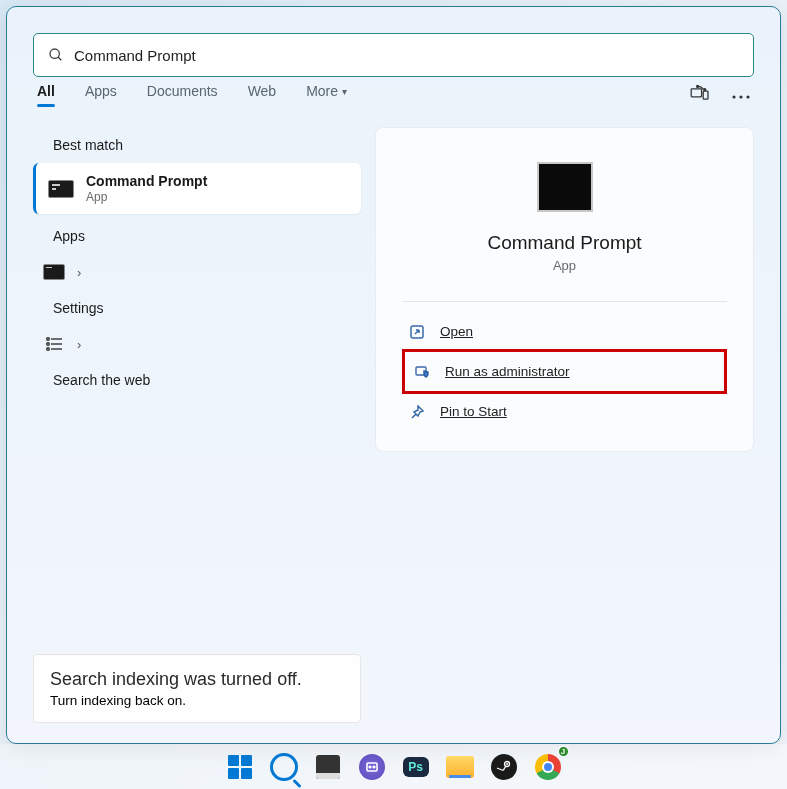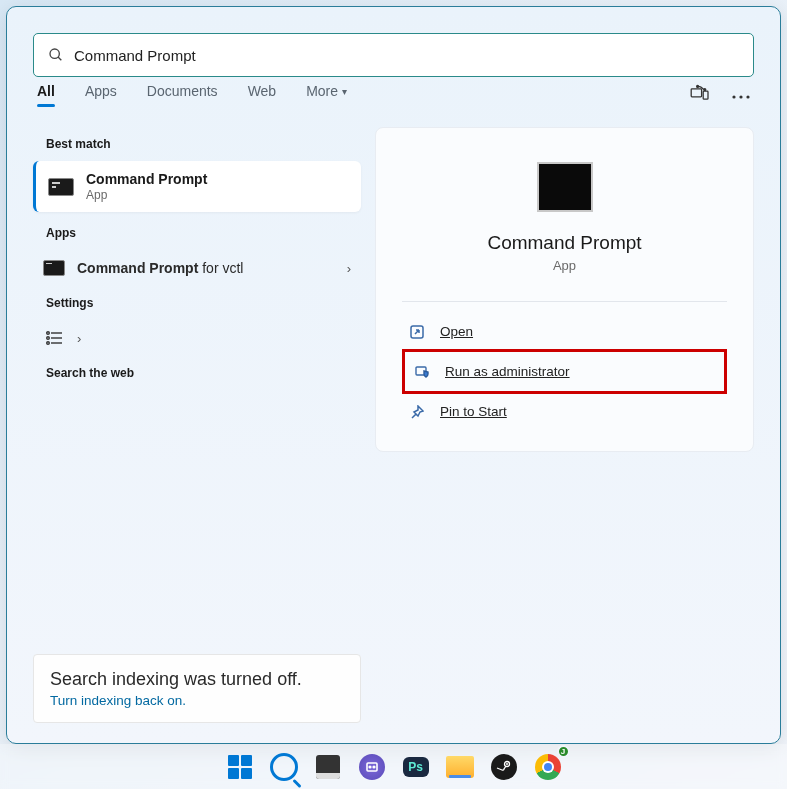--- a/index.html
+++ b/index.html
@@ -11,37 +11,37 @@
     .tabs-row { display: flex; align-items: center; margin-top: 6px; padding: 0 4px; }
     .tab { font-size: 14px; color: #5a6570; margin-right: 30px; cursor: pointer; padding-bottom: 6px; }
     .tab.active { color: #1a1a1a; font-weight: 600; position: relative; }
     .tab.active::after { content: ''; position: absolute; bottom: -2px; left: 0; width: 18px; height: 3px; background: #0078d4; border-radius: 2px; }
     .tab-more { display: flex; align-items: center; gap: 4px; }
     .chev { font-size: 10px; }
     .tabs-right { margin-left: auto; display: flex; gap: 22px; align-items: center; }
     .icon-btn { color: #333; cursor: pointer; }
     .main { display: flex; gap: 14px; margin-top: 22px; }
     .left-col { width: 328px; }
-    .section-h { font-size: 12px; font-weight: 700; color: #1a1a1a; margin: 10px 4px 10px 13px; }
+    .section-h { font-size: 14px; font-weight: 400; color: #1a1a1a; margin: 10px 4px 10px 20px; }
     .result-card { background: #fff; border-radius: 6px; padding: 10px 12px; display: flex; align-items: center; box-shadow: 0 1px 3px rgba(0,0,0,0.05); border-left: 3px solid #0078d4; margin-bottom: 14px; }
     .app-icon { width: 26px; height: 18px; background: #1a1a1a; border: 1px solid #888; border-radius: 2px; margin-right: 12px; position: relative; flex-shrink:0; }
     .app-icon::before { content: ''; position: absolute; top: 3px; left: 3px; width: 8px; height: 2px; background: #ccc; }
     .app-icon::after { content: ''; position: absolute; top: 7px; left: 3px; width: 4px; height: 2px; background: #ccc; }
     .result-title { font-size: 14px; font-weight: 600; color: #1a1a1a; }
     .result-sub { font-size: 12px; color: #6a6a6a; margin-top: 1px; }
     .list-item { display: flex; align-items: center; padding: 10px 10px; cursor: pointer; border-radius: 4px; margin: 2px 0; }
     .list-item .li-icon { width: 22px; height: 16px; margin-right: 12px; flex-shrink:0; }
     .list-item .li-text { flex: 1; font-size: 14px; color: #2a2a2a; }
     .list-item .chevr { color: #555; font-size: 13px; }
     .li-icon.cmd { background: #1a1a1a; border: 1px solid #888; border-radius: 2px; position: relative; height: 16px; }
     .li-icon.cmd::before { content:''; position:absolute; top:2px; left:2px; width:6px; height:1px; background:#ccc; }
     .li-icon.settings { display:flex; align-items:center; justify-content:center; color:#333; }
     .indexing-box { position: absolute; bottom: 20px; left: 26px; width: 328px; background: #fefefe; border: 1px solid #e6e6e6; border-radius: 4px; padding: 14px 16px; }
     .idx-line1 { font-size: 18px; color: #2a2a2a; }
-    .idx-link { font-size: 13.5px; color: #0369a1; cursor: pointer; margin-top: 3px; }
+    .idx-link { font-size: 13.5px; color: #000000; cursor: pointer; margin-top: 3px; }
     .right-panel { flex: 1; background: #fafcfe; border-radius: 8px; border: 1px solid #e8ecf2; padding: 34px 26px 24px 26px; display:flex; flex-direction:column; }
     .preview-icon { width: 56px; height: 50px; background: #0a0a0a; border: 2px solid #c8c8c8; margin: 0 auto 20px auto; }
     .preview-title { font-size: 19px; text-align: center; color: #1a1a1a; }
     .preview-sub { font-size: 13px; text-align: center; color: #6a6a6a; margin-top: 4px; margin-bottom: 22px; }
     .divider { height: 1px; background: #e2e6ec; margin: 6px 0 14px 0; }
     .action-list { }
     .action-item { display: flex; align-items: center; padding: 8px 6px; cursor: pointer; border-radius: 4px; font-size: 13.5px; color: #222; text-decoration: underline; }
     .action-item .ai-icon { width: 18px; margin-right: 14px; color: #3a6aa8; display:flex; align-items:center; justify-content:center; flex-shrink:0; }
     .highlight-box { border: 3px solid #cc0000; padding: 4px 2px; margin: 2px 0; }
     .taskbar { position: absolute; bottom: 0; left: 0; width: 100%; height: 45px; background: rgba(255,255,255,0.3); display: flex; align-items: center; justify-content: center; gap: 6px; backdrop-filter: blur(4px); }
@@ -111,21 +111,20 @@
         <div class="app-icon"></div>
         <div>
           <div class="result-title">Command Prompt</div>
           <div class="result-sub">App</div>
         </div>
       </div>
 
       <div class="section-h">Apps</div>
       <div class="list-item">
         <div class="li-icon cmd"></div>
-        <div class="li-text"><b>Command Prompt</b><span> for vctl</span></div>
         <span class="chevr">›</span>
       </div>
 
       <div class="section-h">Settings</div>
       <div class="list-item">
         <div class="li-icon settings">
           <svg width="18" height="14" viewBox="0 0 18 14" fill="none" stroke="currentColor" stroke-width="1.4">
               <circle cx="3" cy="2" r="1.3"></circle>
               <line x1="6" y1="2" x2="17" y2="2"></line>
               <circle cx="3" cy="7" r="1.3"></circle>

